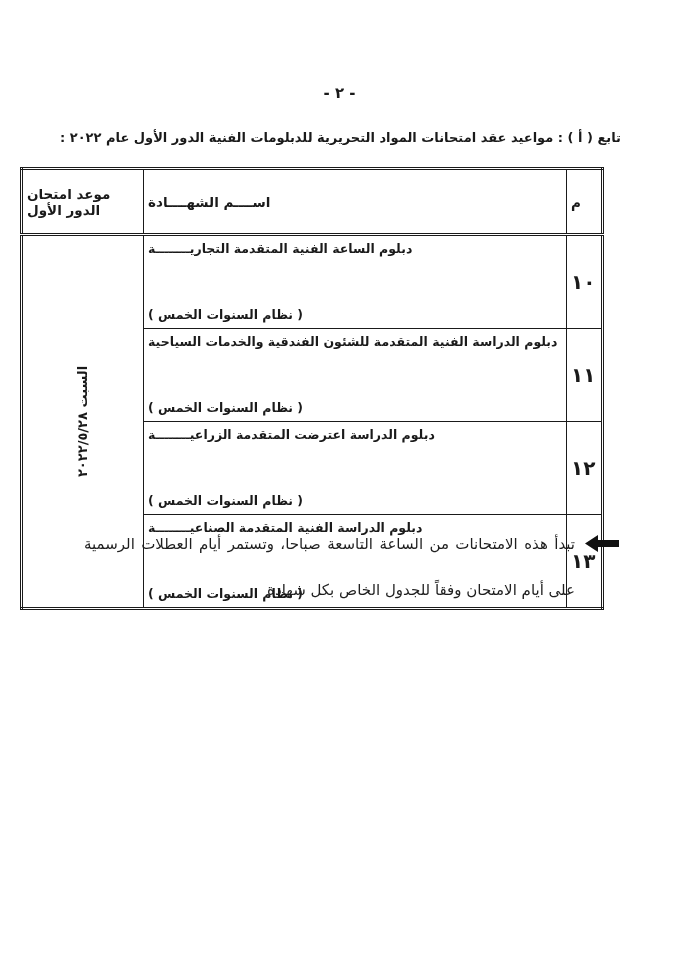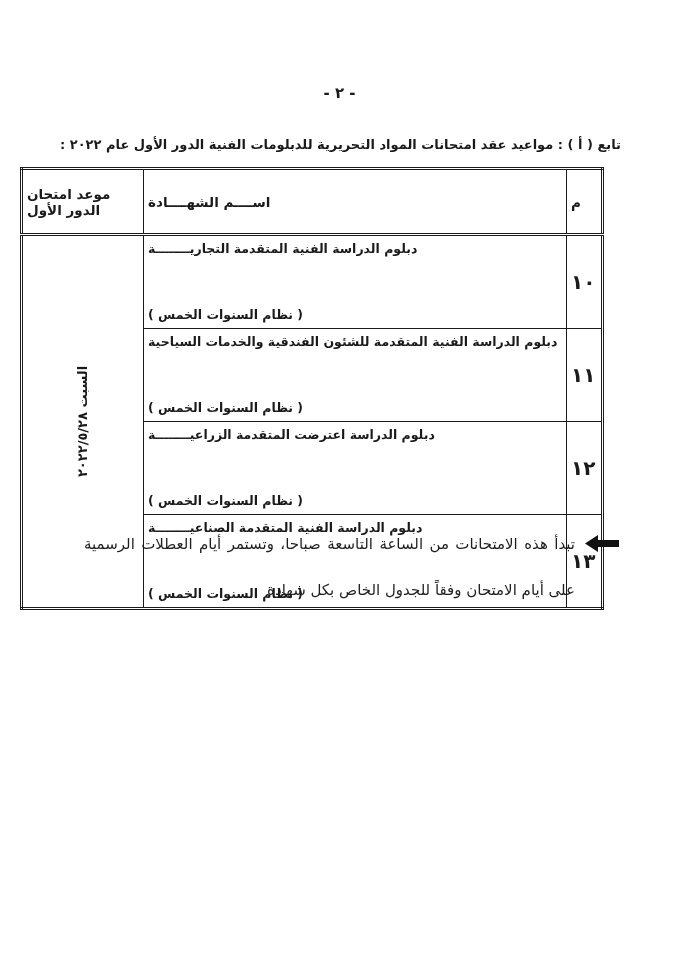--- a/index.html
+++ b/index.html
@@ -26,21 +26,21 @@
     right: 0;
     text-align: center;
     font-size: 15px;
     font-weight: bold;
     letter-spacing: 2px;
   }
 
   
   .doc-title {
     position: absolute;
-    top: 137px;
+    top: 130px;
     right: 58px;
     left: 50px;
     direction: rtl;
     text-align: right;
     font-size: 13px;
     font-weight: bold;
     white-space: nowrap;
   }
 
   
@@ -158,21 +158,21 @@
       <tbody>
           <tr class="head-row">
         <th class="cell-num">م</th>
         <th class="cell-name">اســــم الشهــــادة</th>
         <th class="cell-date">موعد امتحان الدور الأول</th>
       </tr>
 
       <tr class="body-row-0">
         <td class="cell-num">١٠</td>
         <td class="cell-name">
-          <div class="diploma-name">دبلوم الدراسة الفنية المتقدمة التجاريــــــــة</div>
+          <div class="diploma-name">دبلوم الساعة الفنية المتقدمة التجاريــــــــة</div>
           <div class="diploma-system">( نظام السنوات الخمس )</div>
         </td>
         <td class="cell-date" rowspan="4">
           <div class="date-inner">
             <span class="rotated-date">السبت ٢٠٢٢/٥/٢٨</span>
           </div>
         </td>
       </tr>
 
       <tr class="body-row-1">

